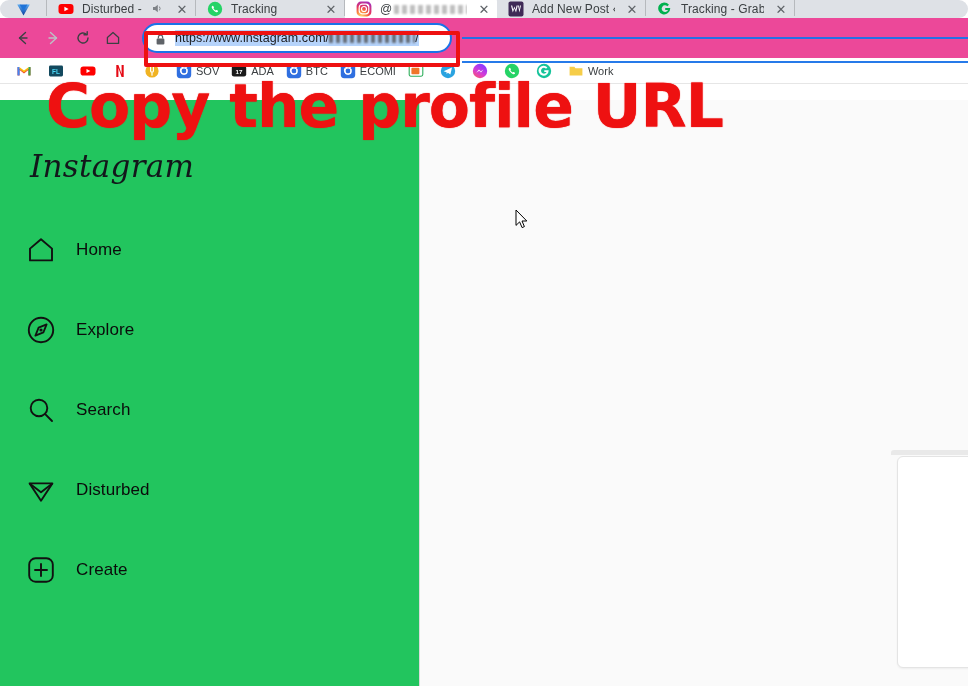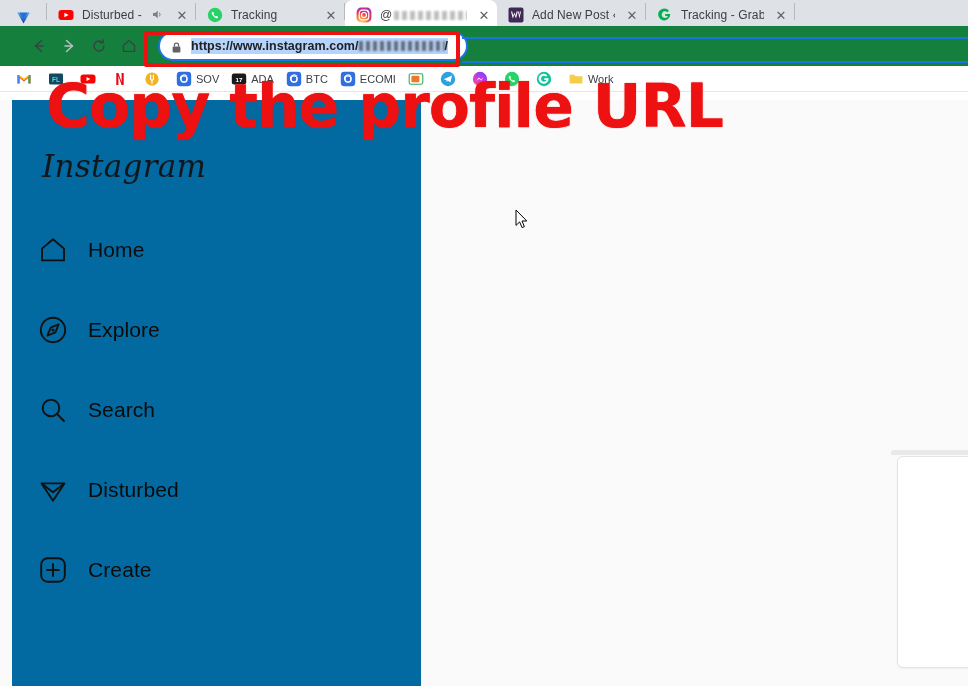--- a/index.html
+++ b/index.html
@@ -7,24 +7,25 @@
     width: 968px; height: 686px;
     overflow: hidden;
     font-family: "Liberation Sans", sans-serif;
     background: #ffffff;
   }
 
   
   .browser { width: 968px; height: 686px; position: relative; }
 
   .tabstrip {
-    height: 26px; width: 100%;
+    height: 18px; width: 100%;
     background: #dee1e6;
-    display: flex; align-items: flex-start;
+    display: flex; align-items: center;
     position: relative;
+    border-radius: 13px;
   }
   .app-badge {
     width: 46px; height: 34px;
     display: flex; align-items: center; justify-content: center;
     flex: 0 0 auto;
   }
   .tab-sep {
     width: 1px; height: 17px; background: #b6b9bd;
     align-self: center; flex: 0 0 auto; margin-bottom: 4px;
   }
@@ -63,25 +64,24 @@
        #8b8b8b 0px, #8b8b8b 5px, transparent 5px, transparent 8px);
     opacity: .55;
     filter: blur(1.1px);
     vertical-align: -1px;
     margin-left: 2px;
   }
 
   
   .toolbar {
     height: 40px; width: 100%;
-    background: #15803d;
+    background: #ec4899;
     display: flex; align-items: center;
-    padding-left: 24px;
+    padding-left: 8px;
     position: relative;
-    font-weight: bold;
   }
   .navbtn {
     width: 30px; height: 30px; flex: 0 0 auto;
     display: flex; align-items: center; justify-content: center;
     color: #5f6368;
   }
   .navbtn.dim { color: #bdc1c6; }
 
   .omnibox-wrap { position: relative; margin-left: 6px; flex: 1 1 auto; height: 30px; }
   .omnibox {
@@ -145,23 +145,23 @@
   }
   .bm .bi { width: 16px; height: 16px; flex: 0 0 auto; position: relative; }
 
   
   .page {
     position: absolute; left: 0; top: 100px;
     width: 968px; height: 586px;
     background: #fafafa;
   }
   .ig-sidebar {
-    position: absolute; left: 12px; top: 0;
+    position: absolute; left: 0; top: 0;
     width: 420px; height: 586px;
-    background: #0369a1;
+    background: #22c55e;
     border-right: 1px solid #dbdbdb;
   }
   .ig-logo {
     position: absolute; left: 30px; top: 48px;
     font-family: "DejaVu Serif", serif;
     font-style: italic;
     font-size: 31px;
     color: #13171b;
     letter-spacing: .3px;
   }
@@ -171,21 +171,21 @@
     gap: 20px;
     height: 52px; margin-bottom: 28px;
     padding-left: 4px;
   }
   .ig-item .ico {
     width: 30px; height: 30px; flex: 0 0 auto;
     position: relative;
     display: flex; align-items: center; justify-content: center;
   }
   .ig-item .lbl {
-    font-size: 21px; color: #0b0b0b; letter-spacing: .1px;
+    font-size: 17px; color: #0b0b0b; letter-spacing: .1px;
     font-family: "Liberation Sans", sans-serif;
   }
   .badge-dot {
     position: absolute; right: -1px; top: 1px;
     width: 9px; height: 9px; border-radius: 50%;
     background: #fe2d55;
   }
 
   .ig-main {
     position: absolute; left: 421px; top: 0;

